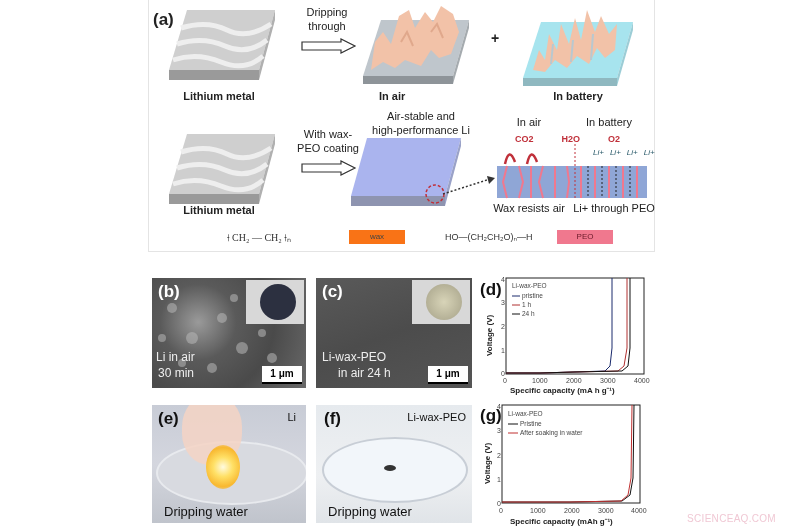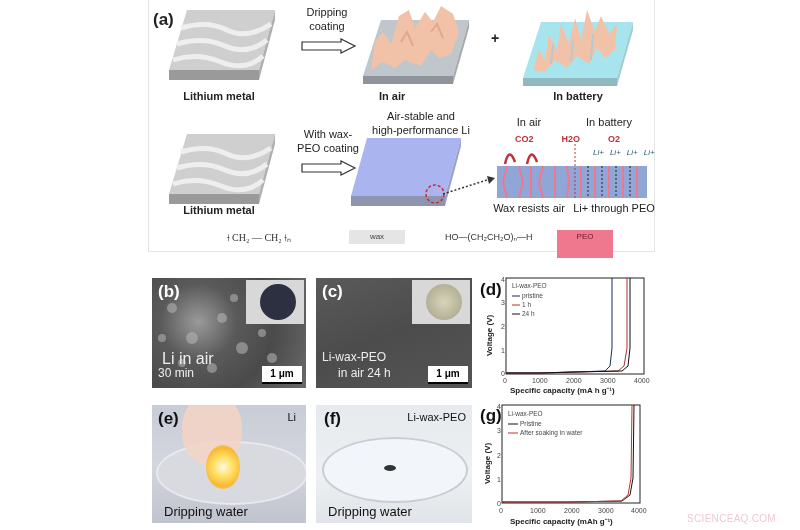--- a/index.html
+++ b/index.html
@@ -23,21 +23,21 @@
     <polygon points="20,2 108,2 92,62 2,62" fill="#cfcfcf"></polygon>
     <polygon points="2,62 92,62 92,72 2,72" fill="#9a9a9a"></polygon>
     <polygon points="92,62 108,2 108,12 92,72" fill="#b0b0b0"></polygon>
     <path d="M14,20 Q40,12 60,22 T104,16" stroke="#eee" stroke-width="5" fill="none"></path>
     <path d="M10,36 Q36,28 58,38 T100,32" stroke="#eee" stroke-width="5" fill="none"></path>
     <path d="M6,52 Q30,44 54,54 T96,48" stroke="#eee" stroke-width="5" fill="none"></path>
   </svg>
   <div class="abs tb" style="left:10px;top:90px;width:120px;">Lithium metal</div>
 
   <div class="abs t" style="left:138px;top:6px;width:80px;">Dripping</div>
-  <div class="abs t" style="left:138px;top:20px;width:80px;">coating</div>
+  <div class="abs t" style="left:138px;top:20px;width:80px;">through</div>
   <svg class="abs" style="left:152px;top:38px" width="56" height="16">
     <polygon points="1,4 40,4 40,1 54,8 40,15 40,12 1,12" fill="#fff" stroke="#333" stroke-width="1.2"></polygon>
   </svg>
 
   <svg class="abs" style="left:212px;top:2px" width="112" height="86">
     <polygon points="20,18 108,18 92,74 2,74" fill="#bfc6cc"></polygon>
     <polygon points="2,74 92,74 92,82 2,82" fill="#8e9499"></polygon>
     <polygon points="92,74 108,18 108,26 92,82" fill="#a5abaf"></polygon>
     <path d="M10,68 L14,40 L22,30 L30,42 L38,14 L48,8 L54,26 L64,10 L72,20 L80,4 L92,12 L98,30 L90,52 L78,56 L70,48 L60,64 L44,58 L34,66 L22,60 Z" fill="#f2c2a8"></path>
     <path d="M40,40 L46,30 L52,44 M70,30 L76,22 L82,36" stroke="#e0a88c" stroke-width="2" fill="none"></path>
@@ -119,23 +119,23 @@
         <path d="M105,22 L105,52"></path>
         <path d="M119,22 L119,52"></path>
         <path d="M133,22 L133,52"></path>
     </g>
     <line x1="78" y1="0" x2="78" y2="56" stroke="#c0303a" stroke-width="1" stroke-dasharray="2,2"></line>
   </svg>
   <div class="abs t" style="left:340px;top:202px;width:80px;">Wax resists air</div>
   <div class="abs t" style="left:420px;top:202px;width:90px;">Li+ through PEO</div>
 
   <div class="abs" style="left:78px;top:230px;font-size:10px;font-family:'Liberation Serif',serif;color:#333;">⟊ CH₂ — CH₂ ⟊ₙ</div>
-  <div class="abs" style="left:200px;top:230px;width:56px;height:14px;background:#e5e5e5;font-size:8px;color:#444;text-align:center;line-height:14px;">wax</div>
+  <div class="abs" style="left:200px;top:230px;width:56px;height:14px;background:#f97316;font-size:8px;color:#444;text-align:center;line-height:14px;">wax</div>
   <div class="abs" style="left:296px;top:230px;font-size:9px;color:#333;">HO—(CH₂CH₂O)ₙ—H</div>
-  <div class="abs" style="left:408px;top:230px;width:56px;height:28px;background:#f0788e;font-size:8px;color:#6a1a2a;text-align:center;line-height:14px;">PEO</div>
+  <div class="abs" style="left:408px;top:230px;width:56px;height:14px;background:#f0788e;font-size:8px;color:#6a1a2a;text-align:center;line-height:14px;">PEO</div>
 </div>
 
 <div class="abs photo" style="left:152px;top:278px;width:154px;height:110px;background:radial-gradient(circle at 30% 40%,#9a9a9a 0,#5a5a5a 30%,#4a4a4a 60%,#6a6a6a 100%);">
   <svg class="abs" style="left:0;top:0" width="154" height="110">
     <g fill="#b8b8b8" opacity="0.55">
       <circle cx="20" cy="30" r="5"></circle>
         <circle cx="40" cy="60" r="6"></circle>
         <circle cx="70" cy="40" r="5"></circle>
       <circle cx="90" cy="70" r="6"></circle>
         <circle cx="120" cy="80" r="5"></circle>
@@ -144,21 +144,21 @@
         <circle cx="110" cy="55" r="4"></circle>
         <circle cx="140" cy="100" r="5"></circle>
       <circle cx="10" cy="60" r="4"></circle>
         <circle cx="82" cy="20" r="4"></circle>
     </g>
   </svg>
   <div class="abs" style="right:2px;top:2px;width:58px;height:44px;background:#d8d8d8;">
     <div class="abs" style="left:14px;top:4px;width:36px;height:36px;border-radius:50%;background:#2c3040;"></div>
   </div>
   <div class="abs plabel" style="left:6px;top:4px;color:#fff;">(b)</div>
-  <div class="abs" style="left:10px;top:72px;color:#eee;font-size:16px;">Li in air</div>
+  <div class="abs" style="left:4px;top:72px;color:#eee;font-size:12px;">Li in air</div>
   <div class="abs" style="left:6px;top:88px;color:#eee;font-size:12px;">30 min</div>
   <div class="abs" style="right:4px;bottom:4px;width:40px;height:18px;background:#fff;font-size:10px;font-weight:bold;text-align:center;line-height:16px;border-bottom:2px solid #000;box-sizing:border-box;">1 μm</div>
 </div>
 
 <div class="abs photo" style="left:316px;top:278px;width:156px;height:110px;background:linear-gradient(160deg,#5a5a5a 0,#4c4c4c 50%,#555 100%);">
   <div class="abs" style="right:2px;top:2px;width:58px;height:44px;background:#d8d8d8;">
     <div class="abs" style="left:14px;top:4px;width:36px;height:36px;border-radius:50%;background:radial-gradient(circle,#d8d4b8 0,#b4b096 70%,#8a8670 100%);"></div>
   </div>
   <div class="abs plabel" style="left:6px;top:4px;color:#fff;">(c)</div>
   <div class="abs" style="left:6px;top:72px;color:#eee;font-size:12px;">Li-wax-PEO</div>

